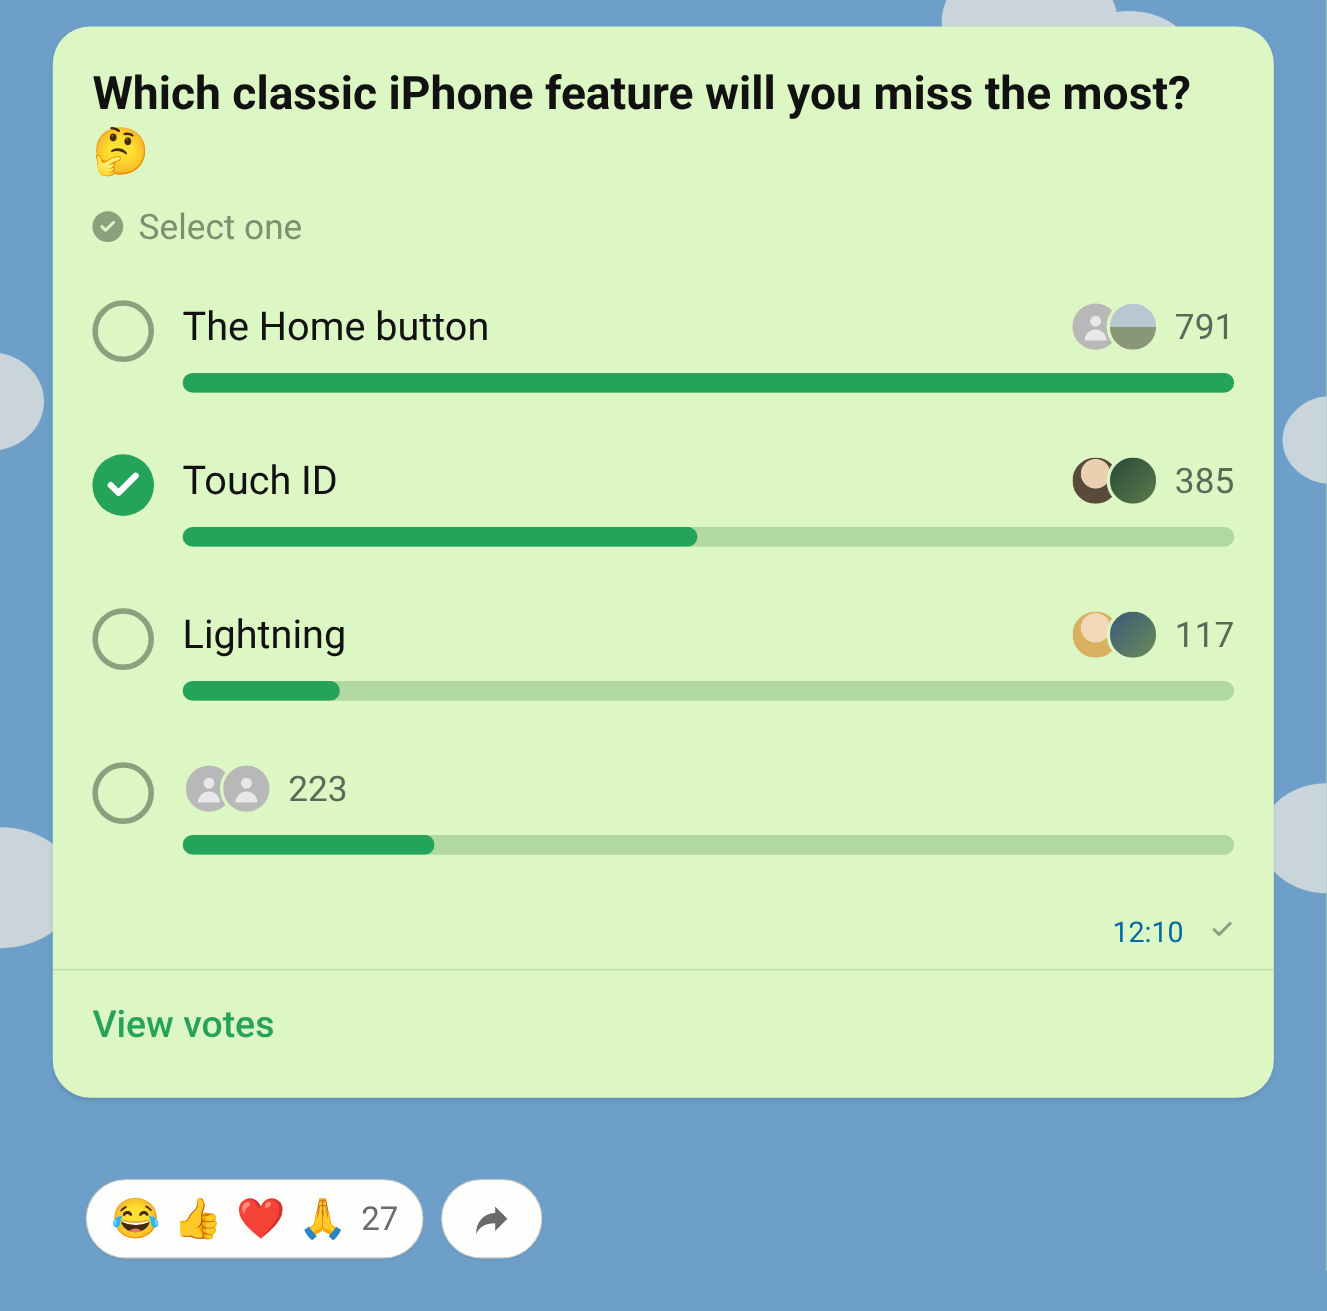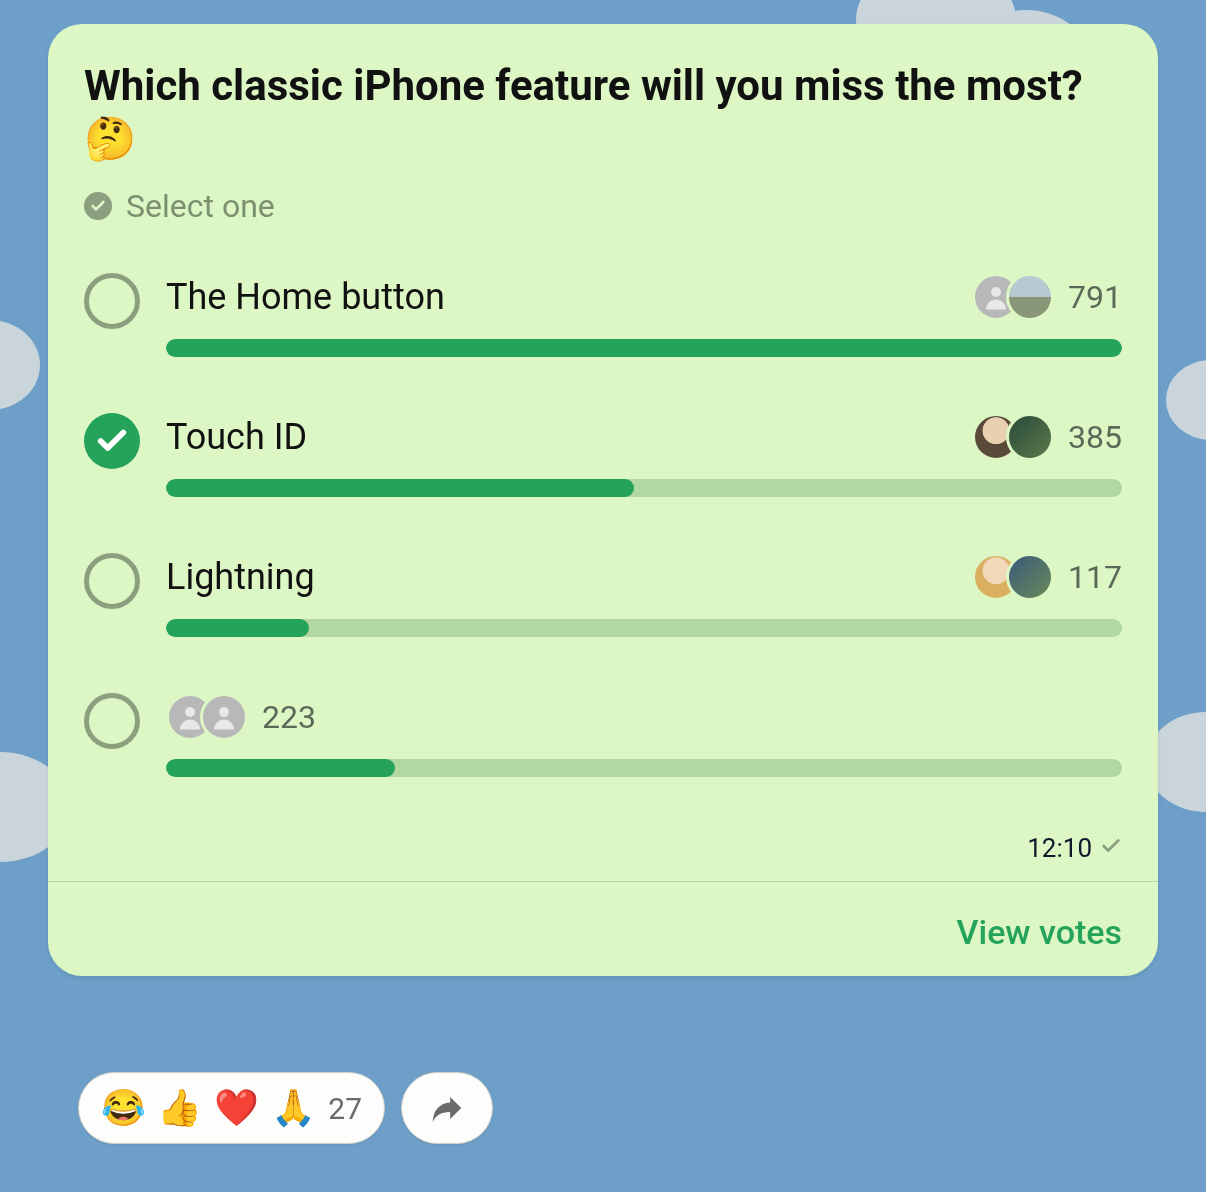--- a/index.html
+++ b/index.html
@@ -120,38 +120,38 @@
     overflow: hidden;
   }
   .bar-fill {
     height: 100%;
     background: #25a35a;
     border-radius: 9px;
   }
 
   .timestamp-row {
     text-align: right;
-    color: #0f172a;
+    color: #0369a1;
     font-size: 26px;
     margin-bottom: 18px;
     display: flex;
     justify-content: flex-end;
     align-items: center;
-    gap: 8px;
+    gap: 24px;
   }
   .timestamp-row svg { width: 22px; height: 22px; }
 
   .divider {
     height: 1px;
     background: #b8d8a8;
     margin: 0 -36px;
   }
   .view-votes {
-    text-align: right;
-    padding: 30px 0 24px 0;
+    text-align: left;
+    padding: 30px 0 46px 0;
     color: #25a35a;
     font-size: 34px;
     font-weight: 500;
     cursor: pointer;
   }
 
   .reactions-bar {
     position: absolute;
     left: 78px;
     bottom: 48px;

